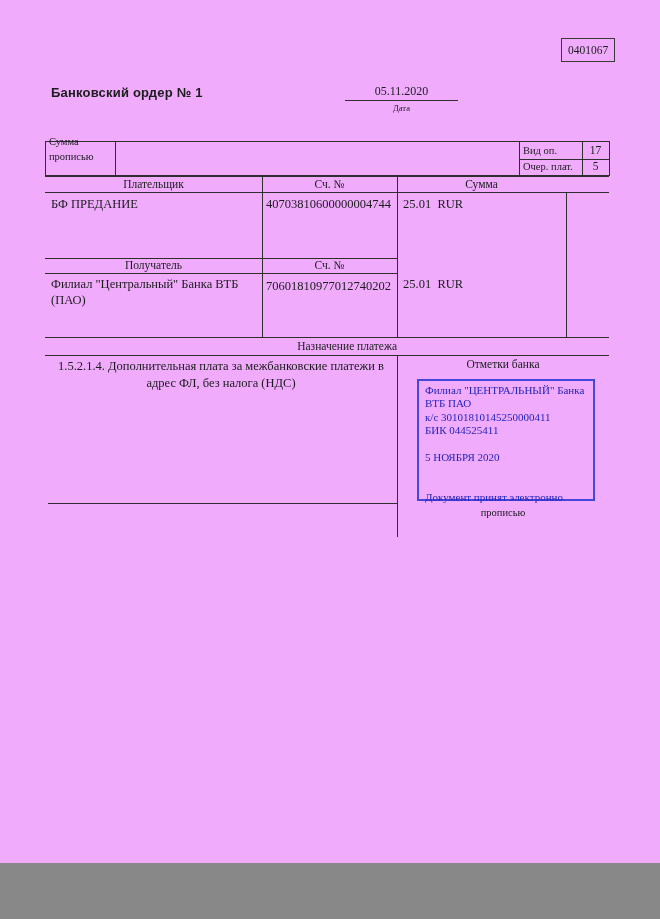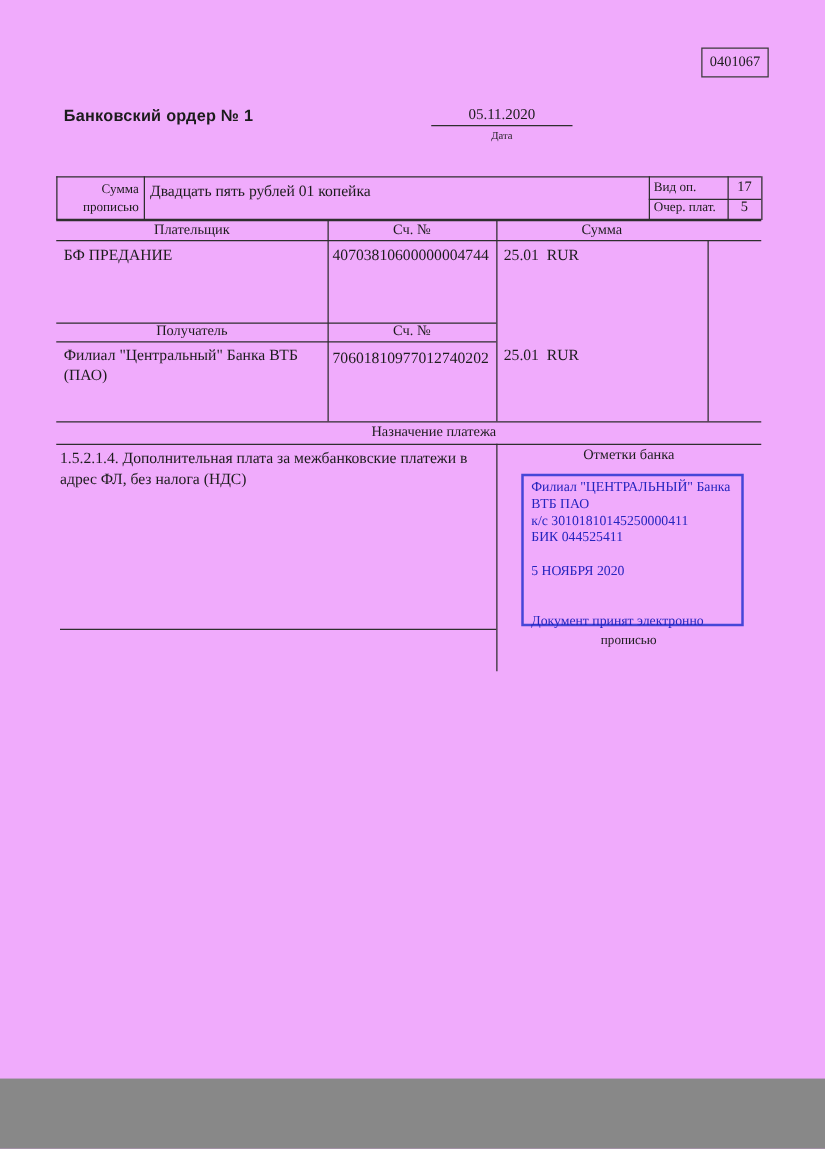--- a/index.html
+++ b/index.html
@@ -66,22 +66,21 @@
   <div class="vline" style="left:45px;top:141px;height:35px;"></div>
   <div class="vline" style="left:115px;top:141px;height:35px;"></div>
   <div class="vline" style="left:519px;top:141px;height:35px;"></div>
   <div class="vline" style="left:582px;top:141px;height:35px;"></div>
   <div class="vline" style="left:609px;top:141px;height:35px;"></div>
   <div class="vline" style="left:262px;top:176px;height:161px;"></div>
   <div class="vline" style="left:397px;top:176px;height:161px;"></div>
   <div class="vline" style="left:566px;top:192px;height:145px;"></div>
   <div class="vline" style="left:397px;top:355px;height:182px;"></div>
 
-  <div class="t small wrap" style="left:49px;top:144px;width:62px;line-height:15px;text-align:right;">Сумма прописью</div>
-  <div class="t serif12" style="left:120px;top:146px;">Двадцать пять рублей 01 копейка</div>
+  <div class="t small wrap" style="left:49px;top:134px;width:62px;line-height:15px;">Сумма прописью</div>
   <div class="t small" style="left:523px;top:145px;">Вид оп.</div>
   <div class="t center" style="left:582px;top:144px;width:27px;font-size:11.5px;">17</div>
   <div class="t small" style="left:523px;top:161px;">Очер. плат.</div>
   <div class="t center" style="left:582px;top:160px;width:27px;font-size:11.5px;">5</div>
 
   <div class="t center serif11" style="left:45px;top:178px;width:217px;">Плательщик</div>
   <div class="t center serif11" style="left:262px;top:178px;width:135px;">Сч. №</div>
   <div class="t center serif11" style="left:397px;top:178px;width:169px;">Сумма</div>
 
   <div class="t serif12" style="left:51px;top:197px;">БФ ПРЕДАНИЕ</div>
@@ -89,21 +88,21 @@
   <div class="t serif12 amt" style="left:403px;top:197px;">25.01  RUR</div>
 
   <div class="t center serif11" style="left:45px;top:259px;width:217px;">Получатель</div>
   <div class="t center serif11" style="left:262px;top:259px;width:135px;">Сч. №</div>
 
   <div class="t serif12 wrap" style="left:51px;top:276px;width:205px;line-height:16px;">Филиал "Центральный" Банка ВТБ (ПАО)</div>
   <div class="t serif12" style="left:266px;top:279px;">70601810977012740202</div>
   <div class="t serif12 amt" style="left:403px;top:277px;">25.01  RUR</div>
 
   <div class="t center serif11" style="left:45px;top:340px;width:352px;text-align:right;">Назначение платежа</div>
-  <div class="t serif12 wrap" style="left:48px;top:358px;width:346px;line-height:17px;">1.5.2.1.4. Дополнительная плата за межбанковские платежи в адрес ФЛ, без налога (НДС)</div>
+  <div class="t serif12 wrap" style="left:48px;top:358px;width:346px;line-height:17px;text-align:center;">1.5.2.1.4. Дополнительная плата за межбанковские платежи в адрес ФЛ, без налога (НДС)</div>
 
   <div class="t center serif11" style="left:397px;top:358px;width:212px;">Отметки банка</div>
 
   <div class="stamp-box">
     <div class="stamp-line">Филиал "ЦЕНТРАЛЬНЫЙ" Банка</div>
     <div class="stamp-line">ВТБ ПАО</div>
     <div class="stamp-line">к/с 30101810145250000411</div>
     <div class="stamp-line">БИК 044525411</div>
     <div class="stamp-line"></div>
     <div class="stamp-line">5 НОЯБРЯ 2020</div>

